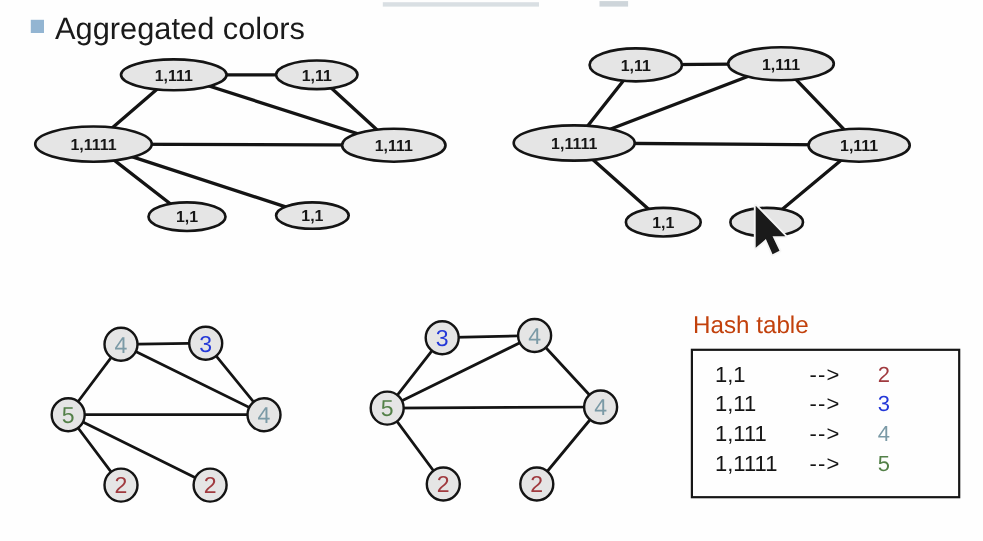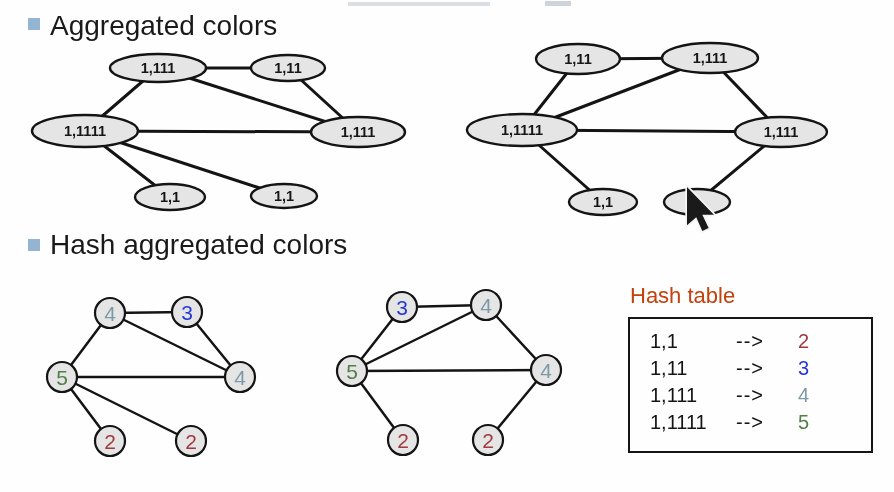--- a/index.html
+++ b/index.html
@@ -37,24 +37,20 @@
 <div class="stage">
 
   <div class="smudge smudge-a"></div>
   <div class="smudge smudge-b"></div>
 
   <div class="section-row" id="section-1">
     <span class="bullet-square" style="background: rgb(147, 181, 210);"></span>
     <span class="section-title">Aggregated colors</span>
   </div>
 
-  <div class="section-row" id="section-2">
-    <span class="bullet-square" style="background: rgb(147, 181, 210);"></span>
-    <span class="section-title">Hash aggregated colors</span>
-  </div>
 
   <svg class="canvas" width="894" height="492" viewBox="0 0 894 492">
     <g>
         <line x1="158" y1="68" x2="288" y2="68" stroke="#141414" stroke-width="3" stroke-linecap="round"></line>
         <line x1="158" y1="68" x2="85" y2="131" stroke="#141414" stroke-width="3" stroke-linecap="round"></line>
         <line x1="158" y1="68" x2="358" y2="132" stroke="#141414" stroke-width="3" stroke-linecap="round"></line>
         <line x1="288" y1="68" x2="358" y2="132" stroke="#141414" stroke-width="3" stroke-linecap="round"></line>
         <line x1="85" y1="131" x2="358" y2="132" stroke="#141414" stroke-width="3" stroke-linecap="round"></line>
         <line x1="85" y1="131" x2="170" y2="197" stroke="#141414" stroke-width="3" stroke-linecap="round"></line>
         <line x1="85" y1="131" x2="284" y2="196" stroke="#141414" stroke-width="3" stroke-linecap="round"></line>

